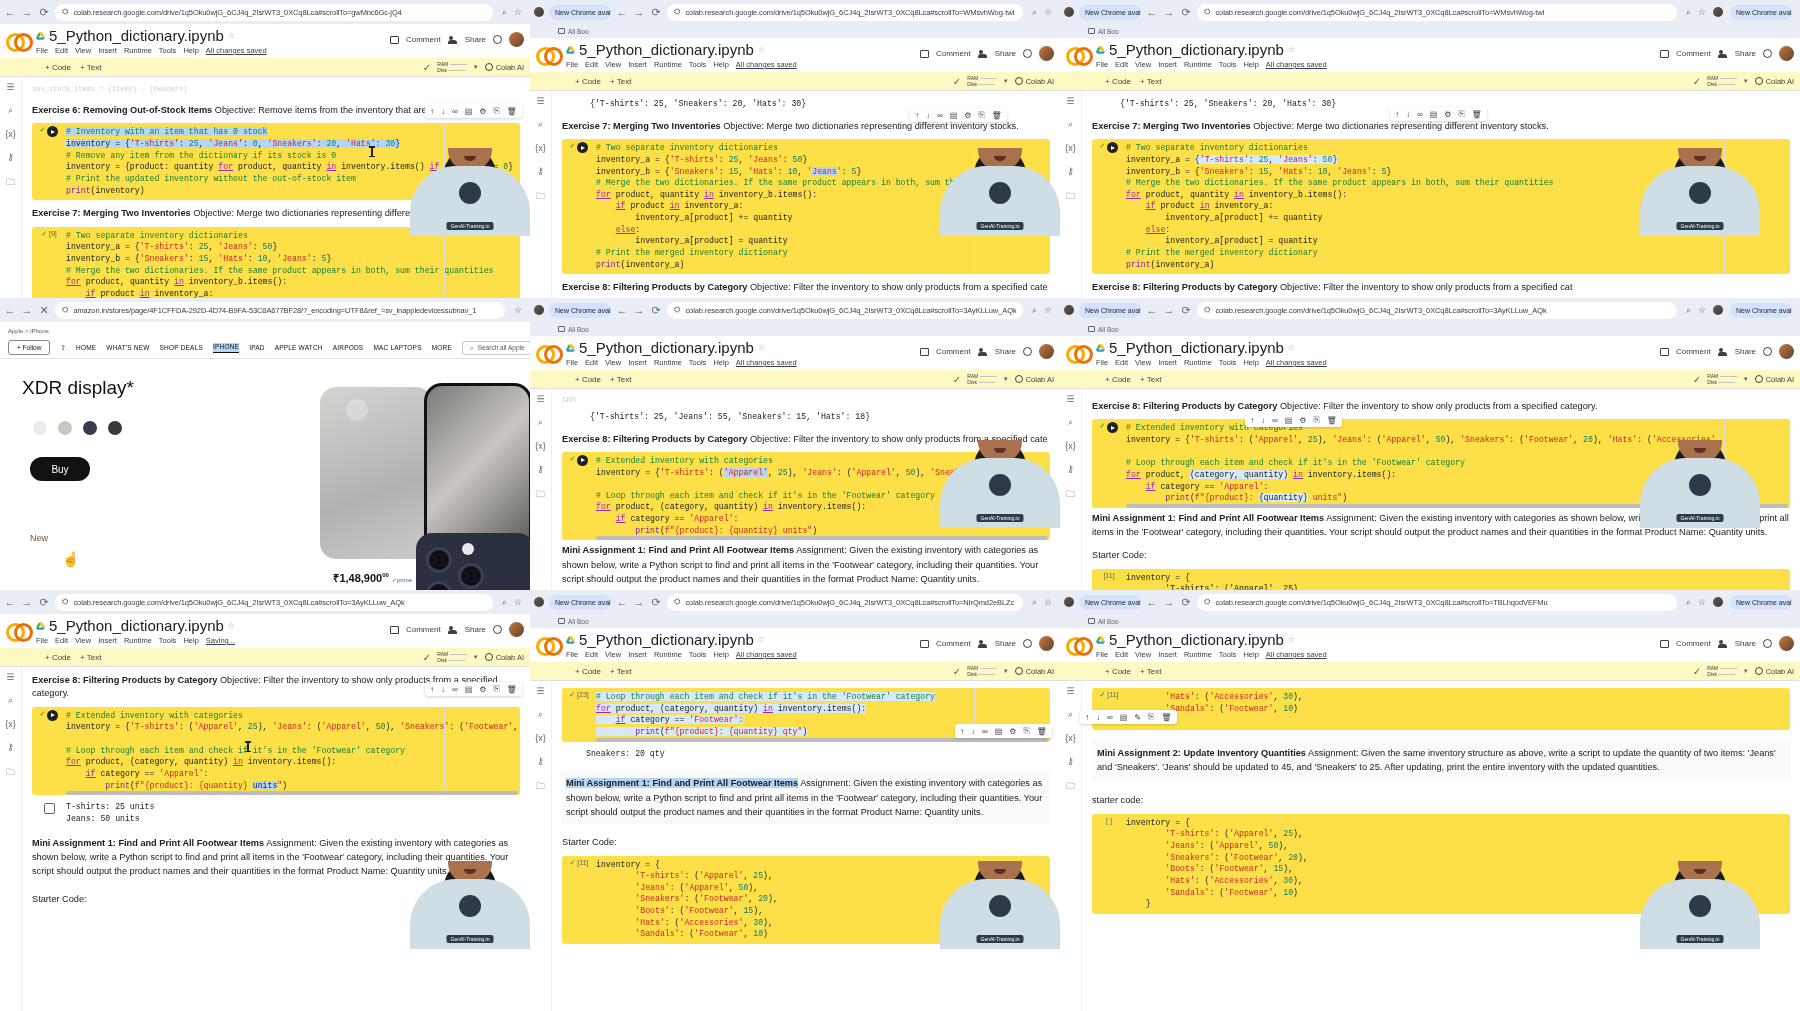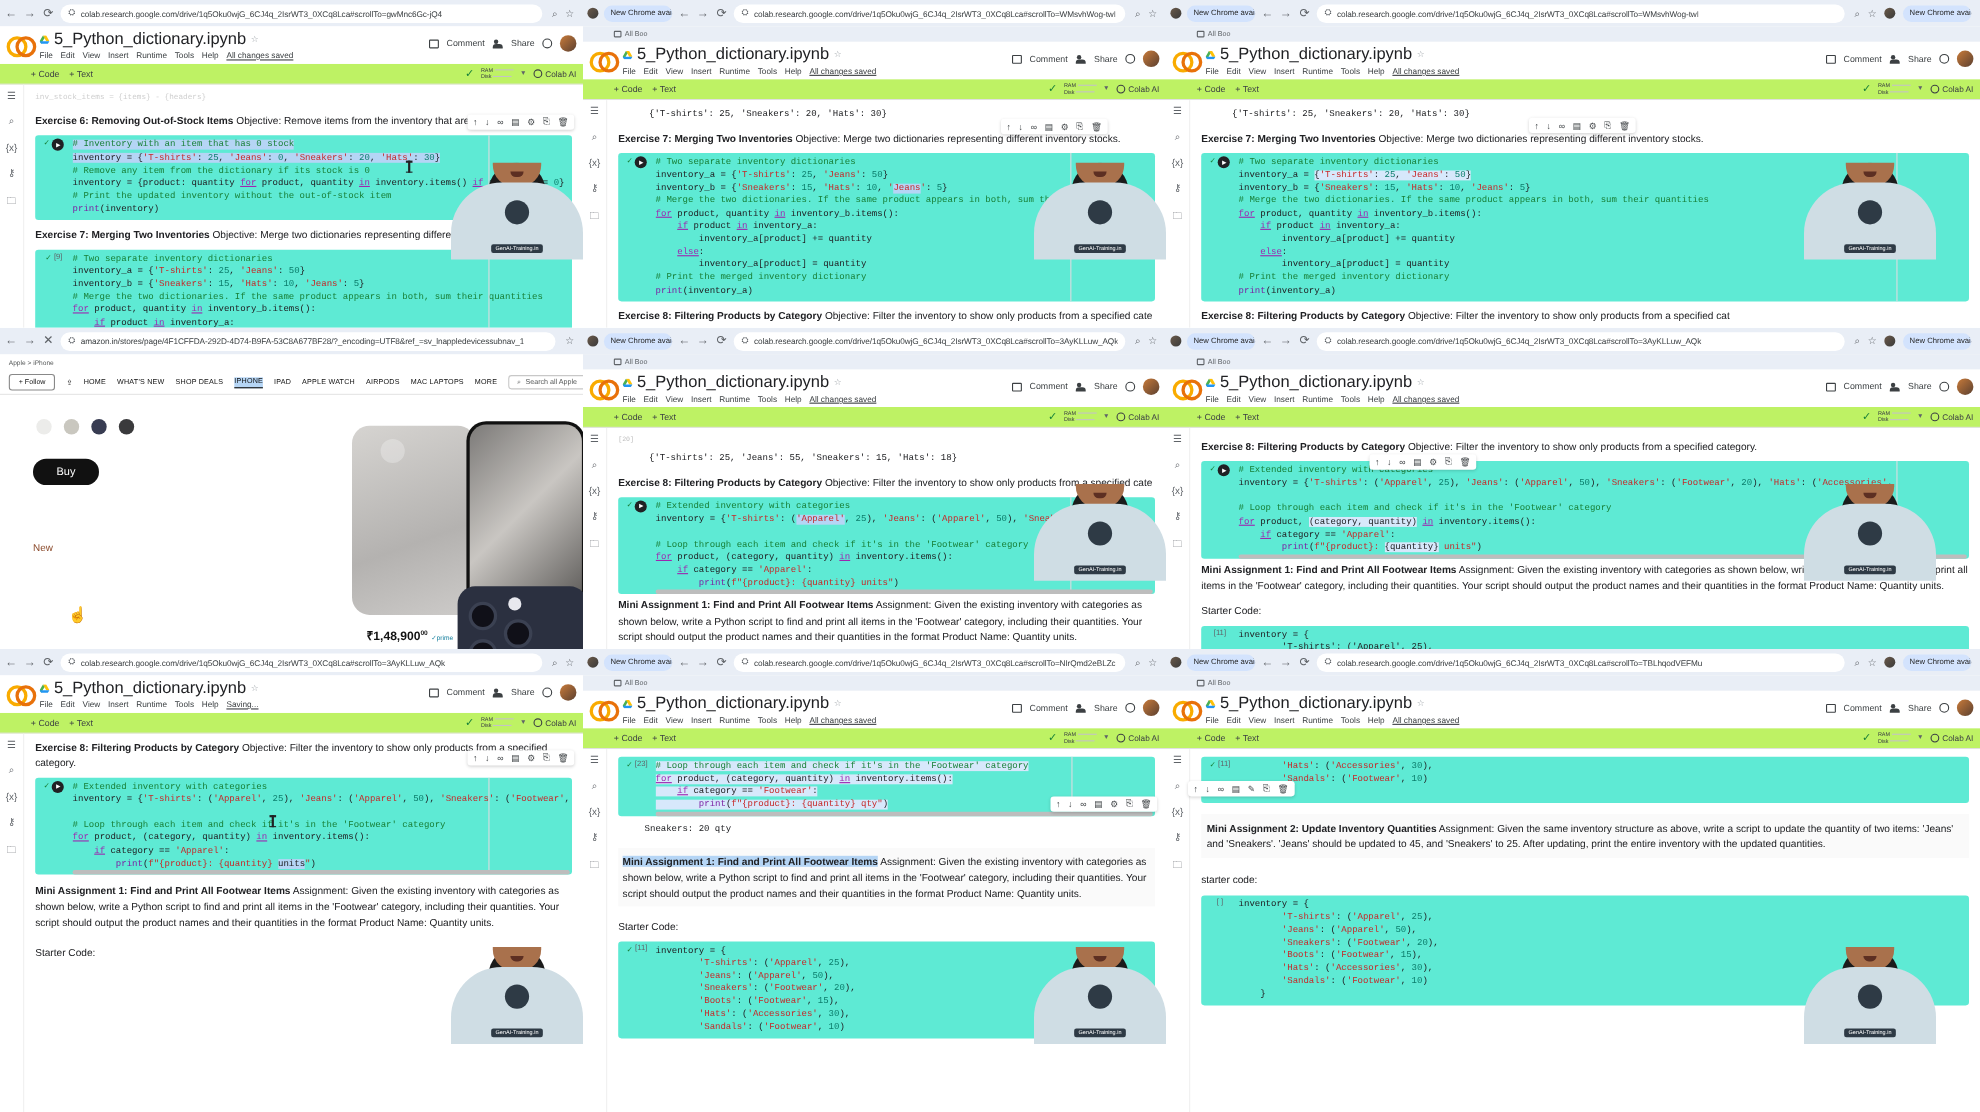--- a/index.html
+++ b/index.html
@@ -54,21 +54,21 @@
   .ic-people::before{content:"";position:absolute;left:1px;top:0;width:4px;height:4px;
     border-radius:50%;background:#3c4043;}
   .ic-people::after{content:"";position:absolute;left:0;top:4px;width:9px;height:4px;
     border-radius:3px 3px 0 0;background:#3c4043;}
   .ic-gear { width:9px;height:9px;border:1.4px solid #3c4043;border-radius:50%;}
   .acct { width:15px;height:15px;border-radius:50%;
     background:linear-gradient(135deg,#c97b3a,#5b4030); flex:none;}
 
   
   .cl-toolbar { height:19px; border-bottom:1px solid #e0e0e0; display:flex;
-    align-items:center; padding-left:28px; gap:9px; background:#bef264;}
+    align-items:center; padding-left:45px; gap:9px; background:#fef9c3;}
   .cl-toolbar .tb { font-size:8px; color:#3c4043; white-space:nowrap;}
   .tb-right { margin-left:auto; display:flex; align-items:center; gap:6px;
     padding-right:6px;}
   .check { color:#188038; font-size:10px; }
   .ramdisk { font-size:5px; color:#3c4043; line-height:1.25; }
   .bars { display:inline-block; width:17px; vertical-align:middle;}
   .bars i { display:block; height:1.5px; background:#c4c4c4; margin:1.5px 0;}
   .caret { font-size:6px; color:#5f6368;}
   .colabai { font-size:7.5px;color:#3c4043;display:flex;align-items:center;gap:3px;}
   .ai-ic { width:8px;height:8px;border:1.2px solid #3c4043;border-radius:50%;}
@@ -78,21 +78,21 @@
   .cl-side { width:22px; flex:none; border-right:1px solid #f0f0f0;
     display:flex; flex-direction:column; align-items:center; padding-top:5px; gap:13px;
     font-size:9px; color:#5f6368;}
   .cl-main { flex:1; min-width:0; padding:4px 10px 0 10px; overflow:hidden;
     position:relative;}
 
   
   .md-h { font-size:9.2px; color:#202124; margin:7px 0 6px 0; line-height:1.45;}
   .md-h b { font-weight:bold;margin-top:12px; }
   .md-p { font-size:9.2px; color:#202124; line-height:1.55; }
-  .cell { background:#5eead4; border-radius:3px; display:flex; position:relative;
+  .cell { background:#fde047; border-radius:3px; display:flex; position:relative;
     margin:3px 0; }
   .cell.out { background:#fff; }
   .gutter { width:34px; flex:none; display:flex; align-items:flex-start;
     justify-content:center; padding-top:3px; gap:2px; font-size:7px; color:#5f6368;}
   .runbtn { width:11px;height:11px;border-radius:50%;background:#202124;
     display:flex;align-items:center;justify-content:center;flex:none;}
   .runbtn::after{content:"";border-left:4px solid #fff;border-top:2.5px solid transparent;
     border-bottom:2.5px solid transparent;margin-left:1px;}
   .tick { color:#188038; font-size:7px; }
   .code { font-family:"Liberation Mono", monospace; font-size:8.2px; line-height:1.42;
@@ -613,20 +613,21 @@
       <span class="it">APPLE WATCH</span>
       <span class="it">AIRPODS</span>
       <span class="it">MAC LAPTOPS</span>
       <span class="it">MORE</span>
       <span class="az-search">
         <span>⌕</span>
         <span>Search all Apple</span>
       </span>
     </div>
     <div class="az-hero">
+      <div class="az-title">XDR display*</div>
       <div class="az-swatches">
         <i style="background:#ececea"></i>
         <i style="background:#c9c7bf"></i>
         <i style="background:#383c52"></i>
         <i style="background:#3a3a3c"></i>
       </div>
       <div class="az-buy">Buy</div>
       <div class="az-new">New</div>
       <div class="phone-img">
         <div class="ph-back">
@@ -991,20 +992,27 @@
           <div class="code"><span class="cm"># Extended inventory with categories</span>
 inventory = {<span class="st">'T-shirts'</span>: (<span class="st">'Apparel'</span>, <span class="nu">25</span>), <span class="st">'Jeans'</span>: (<span class="st">'Apparel'</span>, <span class="nu">50</span>), <span class="st">'Sneakers'</span>: (<span class="st">'Footwear'</span>, ), :
 
 <span class="cm"># Loop through each item and check if it's in the 'Footwear' category</span>
 <span class="kw">for</span> product, (category, quantity) <span class="kw">in</span> inventory.items():
     <span class="kw">if</span> category == <span class="st">'Apparel'</span>:
         <span class="bi">print</span>(<span class="st">f"{product}: {quantity} </span><span class="sel">units</span><span class="st">"</span>)</div>
           <div class="vline" style="left:412px"></div>
           <div class="hscroll"></div>
         </div>
+        <div class="cell out">
+          <div class="gutter">
+              <span class="outico"></span>
+            </div>
+          <div class="outtxt">T-shirts: 25 units
+Jeans: 50 units</div>
+        </div>
         <div class="md-p" style="margin-top:8px">
           <b>Mini Assignment 1: Find and Print All Footwear Items</b><span> Assignment: Given the existing inventory with categories as shown below, write a Python script to find and print all items in the 'Footwear' category, including their quantities. Your script should output the product names and their quantities in the format Product Name: Quantity units.</span>
         </div>
         <div class="md-h" style="margin-top:14px">Starter Code:</div>
       </div>
     </div>
     <div class="cell-tools" style="top:92px">
       <i>↑</i>
       <i>↓</i>
       <i>∞</i>

